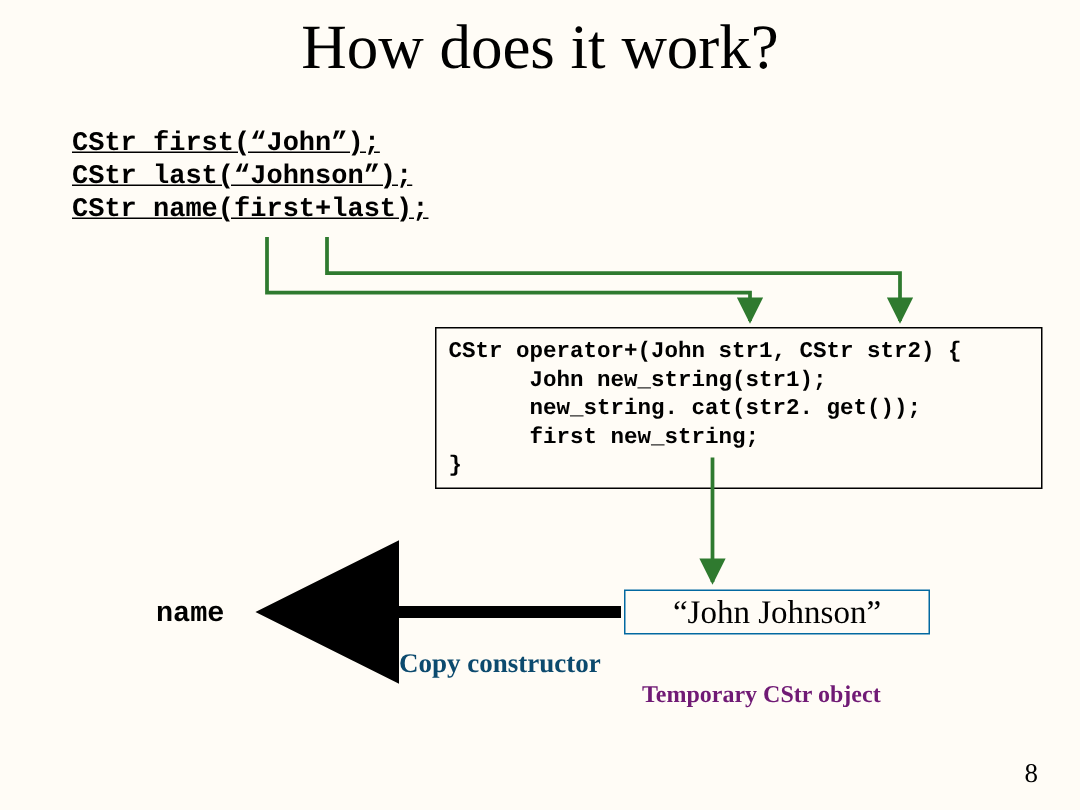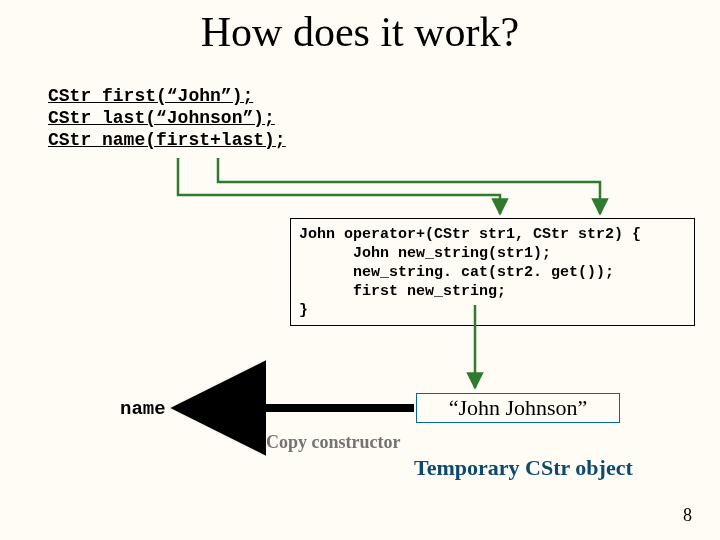--- a/index.html
+++ b/index.html
@@ -63,43 +63,43 @@
     box-sizing: border-box;
     text-align: center;
     font-size: 22px;
     font-family: "Times New Roman", serif;
     color: #000;
     line-height: 28px;
   }
   .name-label {
     position: absolute;
     top: 398px;
-    left: 120px;
+    left: 104px;
     font-family: "Courier New", monospace;
     font-weight: bold;
     font-size: 19px;
     color: #000;
   }
   .copy-ctor {
     position: absolute;
     top: 432px;
     left: 266px;
     font-family: "Times New Roman", serif;
     font-weight: bold;
     font-size: 18px;
-    color: #737373;
+    color: #0c4a6e;
   }
   .temp-obj {
     position: absolute;
     top: 455px;
-    left: 414px;
+    left: 428px;
     font-family: "Times New Roman", serif;
     font-weight: bold;
-    font-size: 22px;
-    color: #0c4a6e;
+    font-size: 16px;
+    color: #701a75;
   }
   .page-number {
     position: absolute;
     bottom: 14px;
     right: 28px;
     font-size: 18px;
     color: #000;
   }
   svg.overlay {
     position: absolute;
@@ -114,21 +114,21 @@
 <body>
 
 <div class="slide">
 
   <div class="title">How does it work?</div>
 
   <div class="code-decl"><span>CStr first(“John”);</span>
 <span>CStr last(“Johnson”);</span>
 <span>CStr name(first+last);</span></div>
 
-  <div class="fn-box"><span>John operator+(CStr str1, CStr str2) {</span>
+  <div class="fn-box"><span>CStr operator+(John str1, CStr str2) {</span>
 <span>      John new_string(str1);</span>
 <span>      new_string. cat(str2. get());</span>
 <span>      first new_string;</span>
 <span>}</span></div>
 
   <div class="result-box">“John Johnson”</div>
 
   <div class="name-label">name</div>
 
   <div class="copy-ctor">Copy constructor</div>

